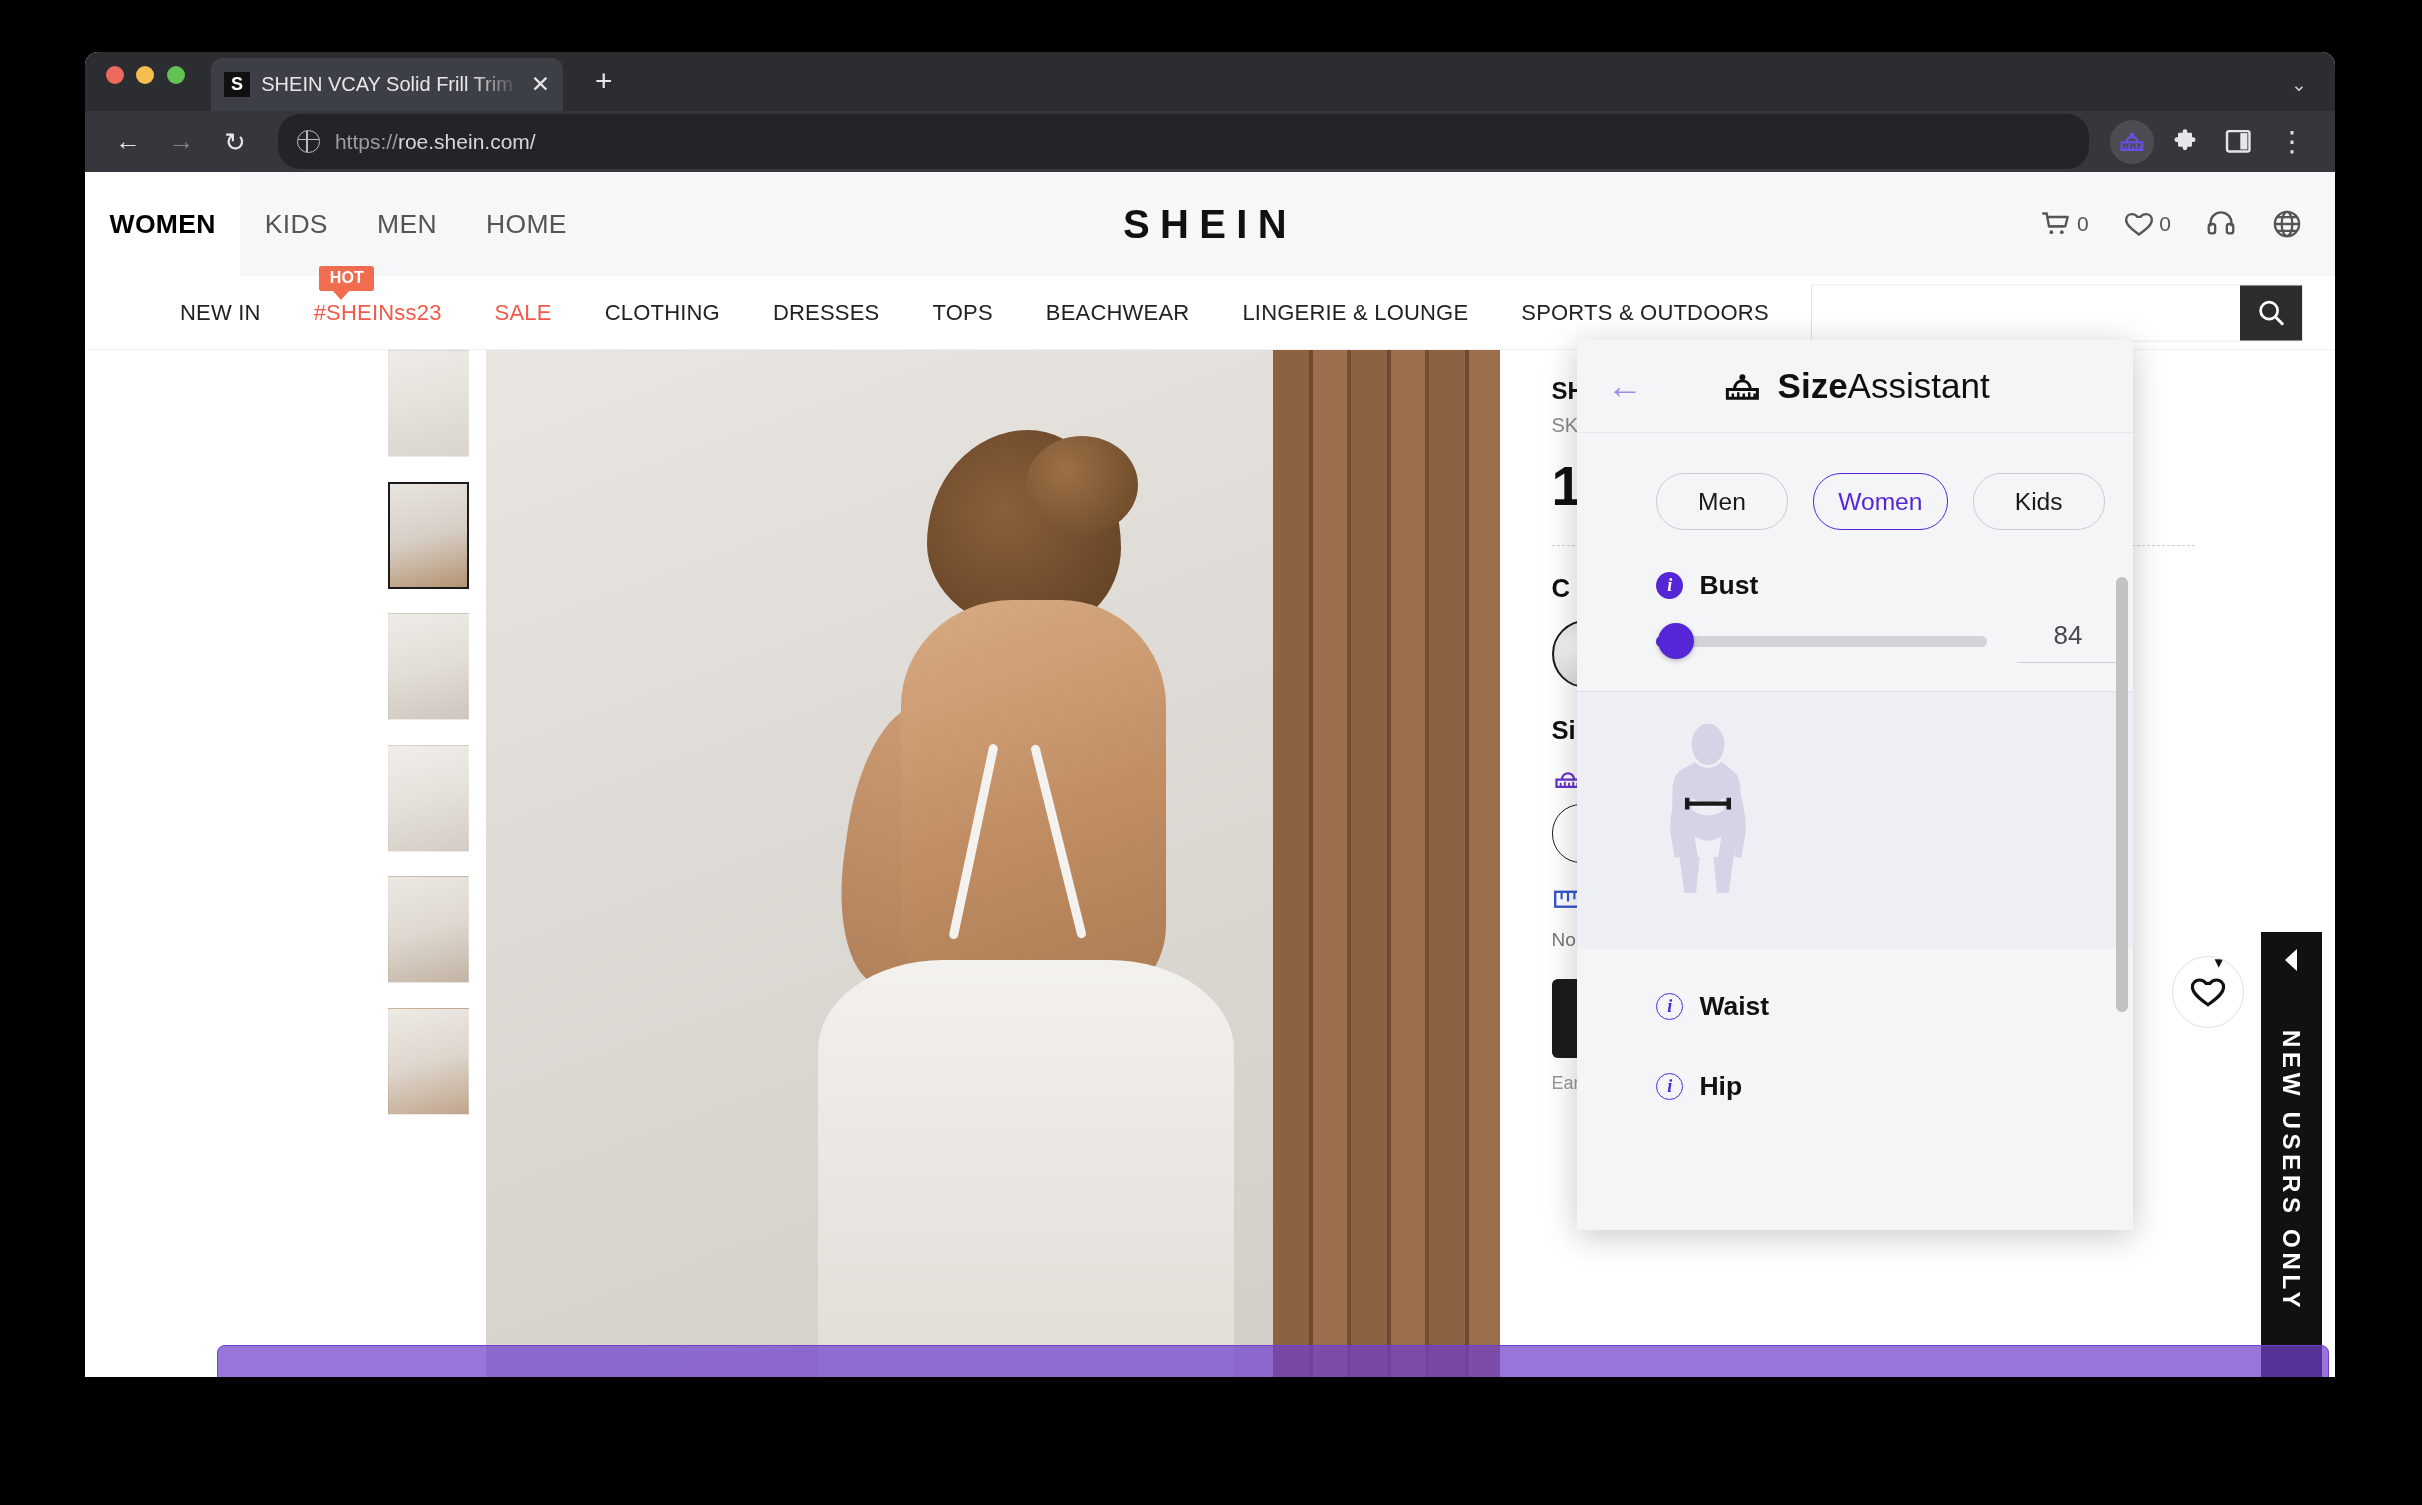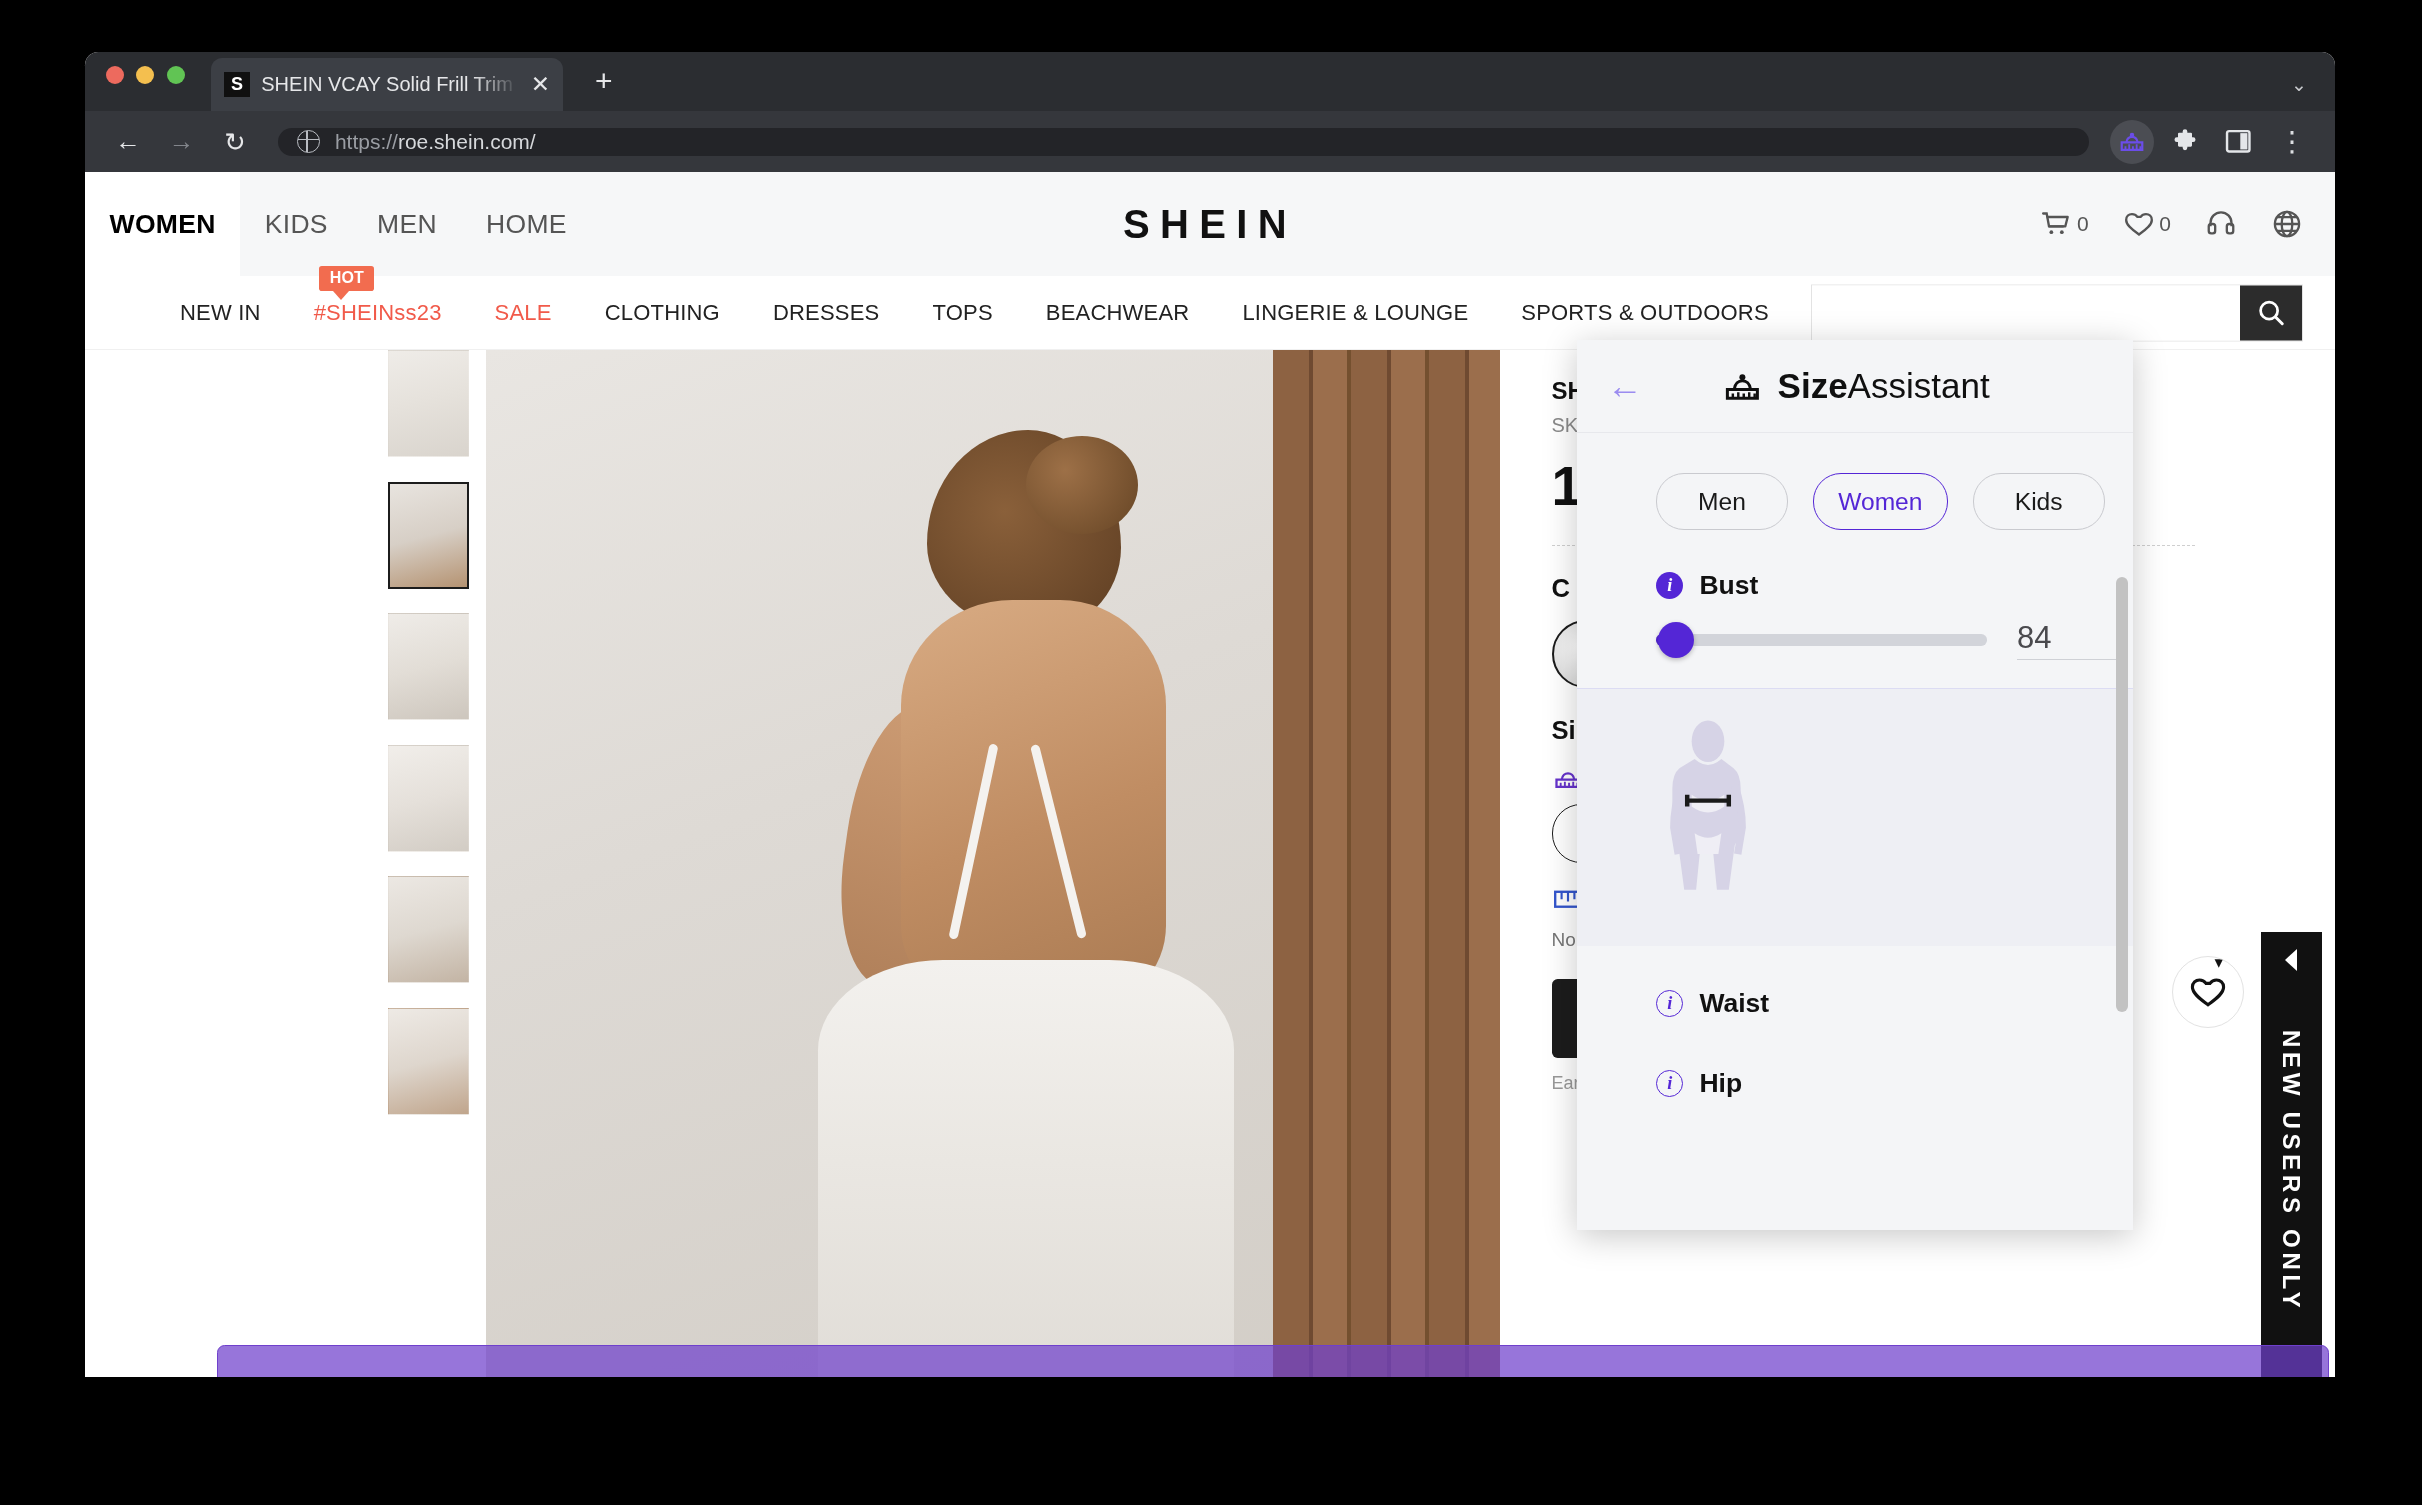--- a/index.html
+++ b/index.html
@@ -88,21 +88,21 @@
   }
   .nav-btn {
     width: 44px; height: 44px;
     display: flex; align-items: center; justify-content: center;
     color: #e6e7e9; font-size: 25.6px;
     border-radius: 50%;
   }
   .nav-btn.dim { color: #83868c; }
   #omnibox {
     flex: 1 1 auto;
-    height: 28px;
+    height: 55px;
     background: #232428;
     border-radius: 22px;
     display: flex;
     align-items: center;
     padding: 12px 19px;
     gap: 15px;
     margin: 0 11.4px;
     min-width: 0;
   }
   .globe-small {
@@ -463,22 +463,23 @@
   .knob {
     position: absolute; top: 50%;
     width: 36px; height: 36px; border-radius: 50%;
     background: #5426d6;
     transform: translate(-50%, -50%);
     box-shadow: 0 1.9px 5.7px rgba(0,0,0,.25);
   }
   .val-box {
     width: 102px; margin-left: 30px;
     border-bottom: 0.9px solid #cfd1d6;
-    font-size: 31px; color: #4a4a4e;
-    padding-bottom: 3px;
+    text-align: center;
+    font-size: 26px; color: #4a4a4e;
+    padding-bottom: 11px;
   }
 
   #tooltip-card {
     margin-top: 28px;
     background: #eeeff4;
     border-top: 1.9px solid #dcdcf3;
     padding: 28px 44px 32px 79px;
     display: flex; gap: 34px; align-items: flex-start;
   }
   #tooltip-body-icon { width: 104px; flex: 0 0 auto; }

